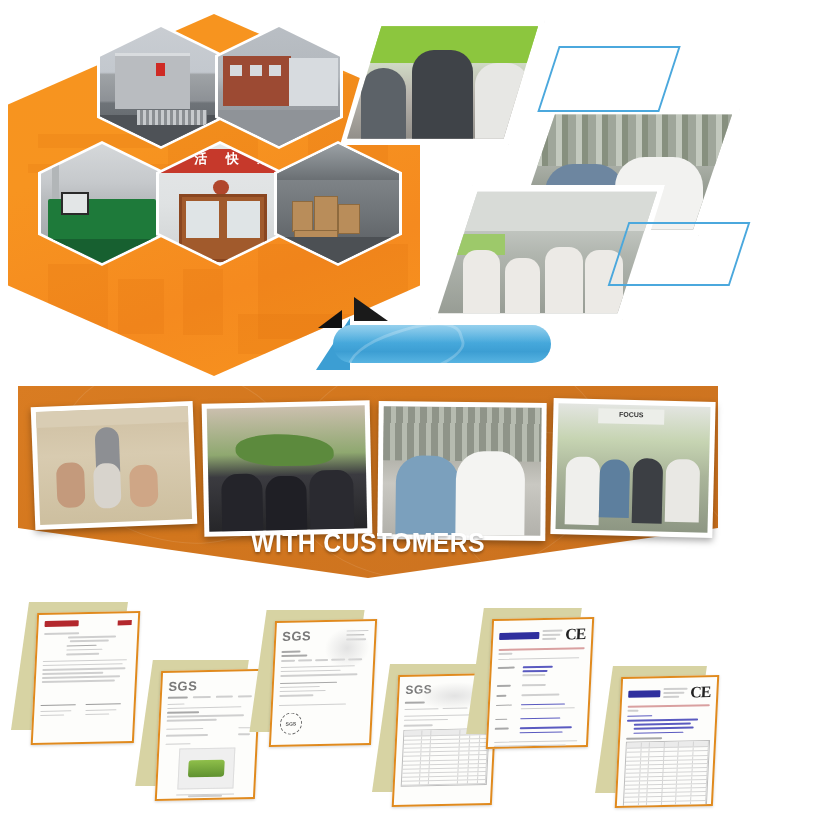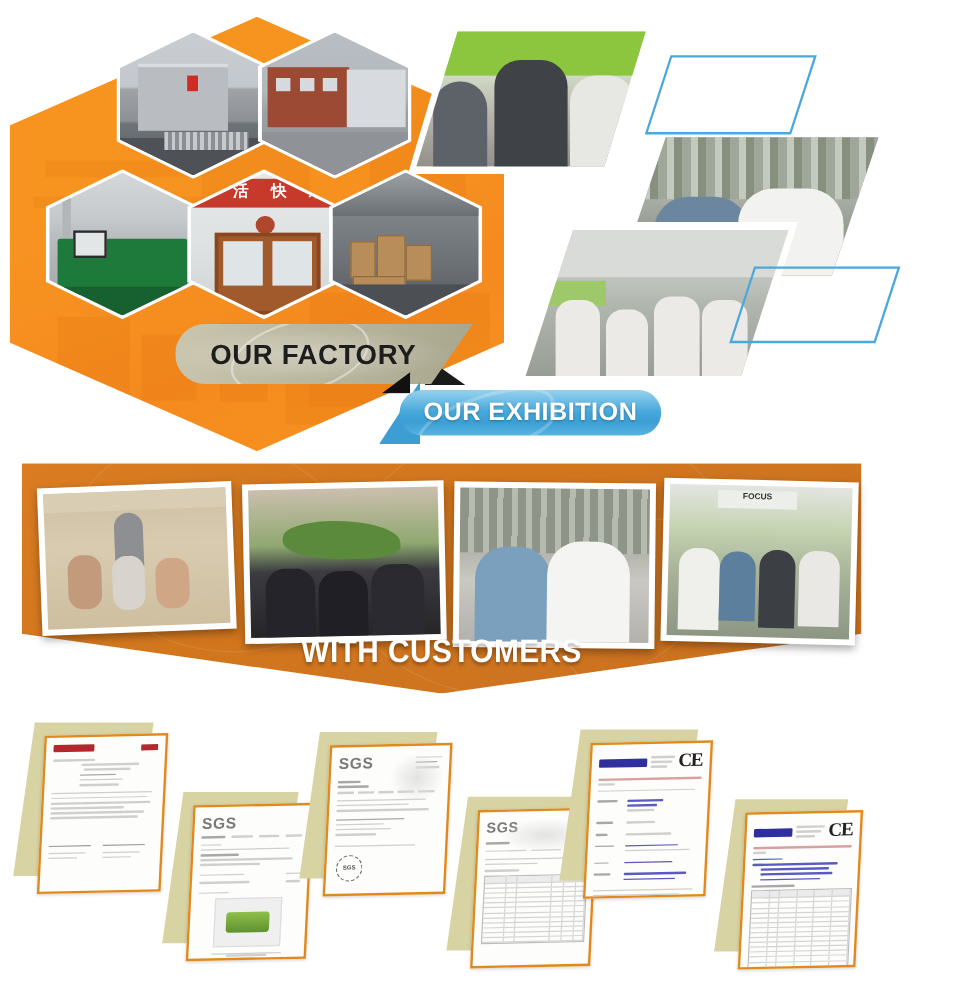--- a/index.html
+++ b/index.html
@@ -312,25 +312,20 @@
         <div class="roof"></div>
         <div class="box" style="left:12%;top:48%;width:16%;height:24%;"></div>
         <div class="box" style="left:30%;top:44%;width:18%;height:30%;"></div>
         <div class="box" style="left:50%;top:50%;width:16%;height:24%;"></div>
         <div class="box" style="left:14%;top:72%;width:34%;height:12%;"></div>
         <div class="floor"></div>
       </div>
     </div>
 
     <div class="ribbon-fold"></div>
-    <div id="factory-ribbon">
-      <div class="rib-inner"></div>
-      <div class="swirl"></div>
-      <div id="factory-label">OUR FACTORY</div>
-    </div>
   </div>
 
   <div id="exhibition-section">
 
     <div class="rhombus ph-ex1" style="left:10px;top:20px;width:205px;height:125px;">
       <div class="inner">
         <div class="grn"></div>
         <div class="p" style="left:10%;width:22%;height:62%;background:#5c6268;"></div>
         <div class="p" style="left:35%;width:30%;height:76%;background:#3f4348;"></div>
         <div class="p" style="left:66%;width:26%;height:66%;background:#e7e7e4;"></div>
@@ -358,21 +353,20 @@
 
     <div class="rhombus-outline" style="left:218px;top:46px;width:118px;height:62px;"></div>
     <div class="rhombus-outline" style="left:288px;top:222px;width:118px;height:60px;"></div>
   </div>
 
   <div class="exh-fold"></div>
   <div class="exh-arrow"></div>
   <div id="exhibition-ribbon">
     <div class="gloss"></div>
     <div class="wisp"></div>
-    <div id="exhibition-label">OUR EXHIBITION</div>
   </div>
 
   <div id="customers-section">
     <div id="customers-banner">
       <div class="silk s1"></div>
       <div class="silk s2"></div>
       <div class="silk s3"></div>
     </div>
 
     <div class="cust-photo cp1" style="left:33px;top:24px;width:152px;height:113px;transform:rotate(-2.2deg);">

